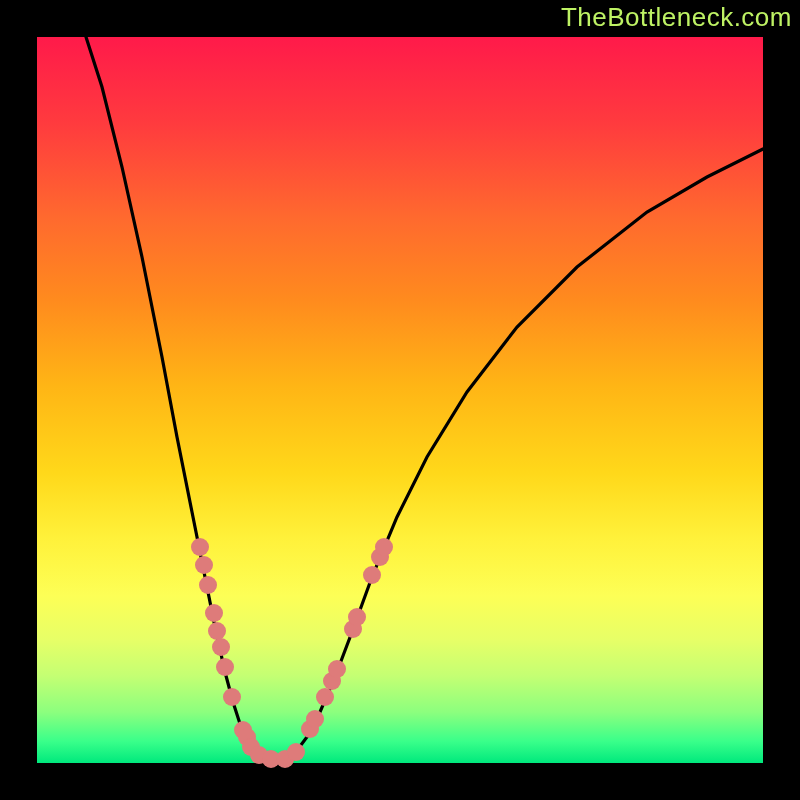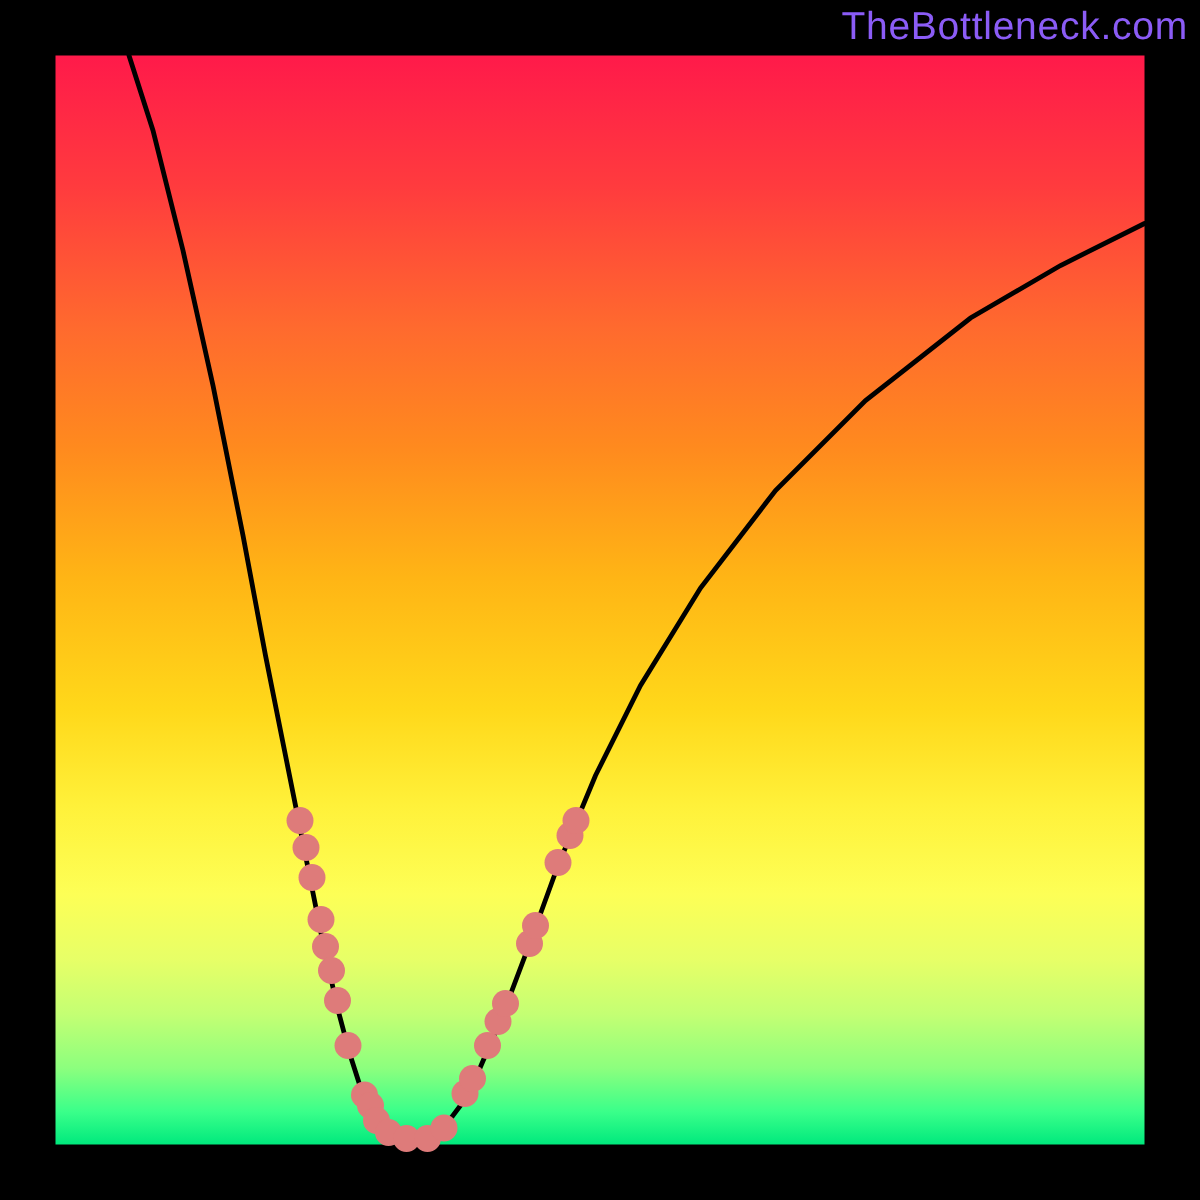--- a/index.html
+++ b/index.html
@@ -37,21 +37,21 @@
       #e7ff67 83%,
       #c4ff73 88%,
       #8cff7e 93%,
       #3aff8a 97%,
       #00e97d 100%);
   }
   .watermark {
     position: absolute;
     top: 2px;
     right: 8px;
-    color: #8b5cf6;
+    color: #bef264;
     font-size: 26px;
     font-weight: 400;
     letter-spacing: 0.5px;
     user-select: none;
   }
   svg.curve {
     position: absolute;
     top: 0;
     left: 0;
     width: 726px;

